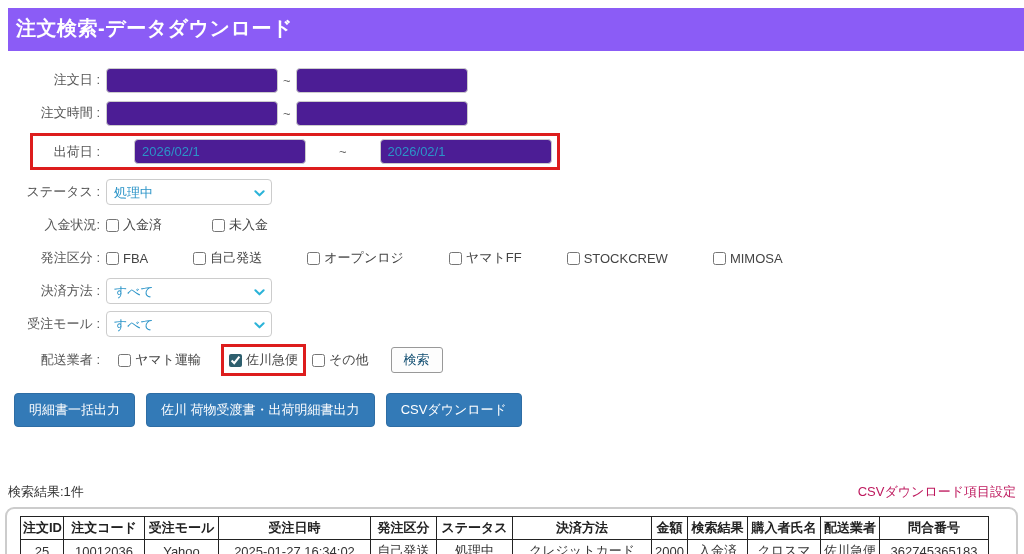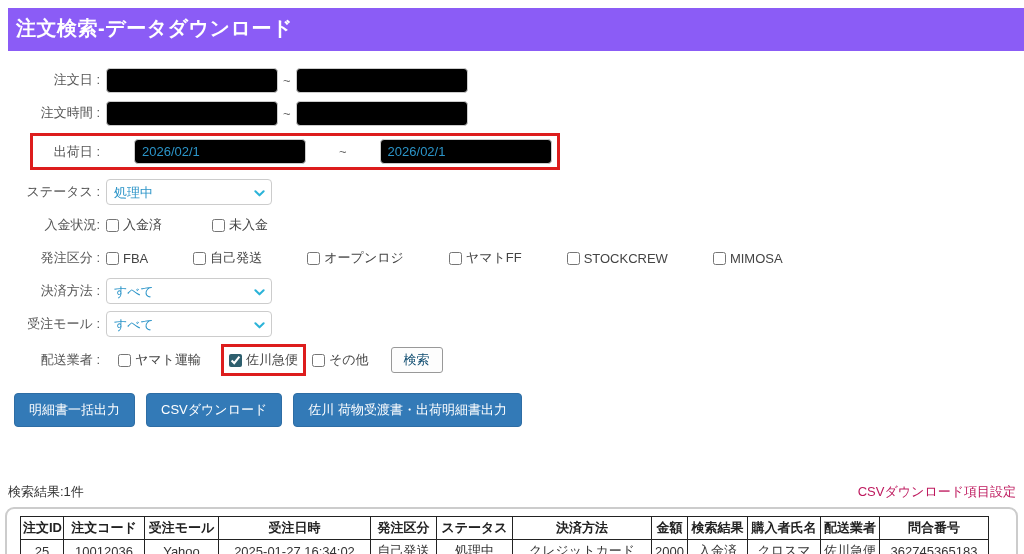--- a/index.html
+++ b/index.html
@@ -22,21 +22,21 @@
   .form { margin-left:8px; }
   .form-row { display:flex; align-items:center; margin-bottom:7px; min-height:26px; }
   .form-label {
     width:92px; text-align:right; color:#555;
     margin-right:6px; white-space:nowrap; flex:none;
   }
   .text-input {
     width:172px; height:25px;
     border:1px solid #ccc; border-radius:4px;
     padding:0 7px; color:#2b94c8; font-size:13px;
-    font-family:inherit; outline:none; background:#000000;
+    font-family:inherit; outline:none; background:#4c1d95;
   }
   .tilde { margin:0 5px; color:#666; }
   .redbox-row {
     display:inline-flex; align-items:center;
     border:3px solid #dd1d1d; padding:3px 5px 3px 0;
     margin-left:22px;
     gap:28px;
   }
   .redbox-row .form-label { width:67px; }
   .form-row.redbox-holder { margin-bottom:9px; }
@@ -232,22 +232,22 @@
       <input type="checkbox" style="">
       <span>その他</span>
     </span>
     <button class="search-btn">検索</button>
   </div>
 
 </div>
 
 <div class="actions">
   <button class="btn-primary">明細書一括出力</button>
+  <button class="btn-primary">佐川 荷物受渡書・出荷明細書出力</button>
   <button class="btn-primary">CSVダウンロード</button>
-  <button class="btn-primary">佐川 荷物受渡書・出荷明細書出力</button>
 </div>
 
 <div class="results-bar">
   <span class="results-summary">検索結果:1件</span>
   <a class="csv-link">CSVダウンロード項目設定</a>
 </div>
 
 <div class="table-panel">
   <table class="results">
     <colgroup>

